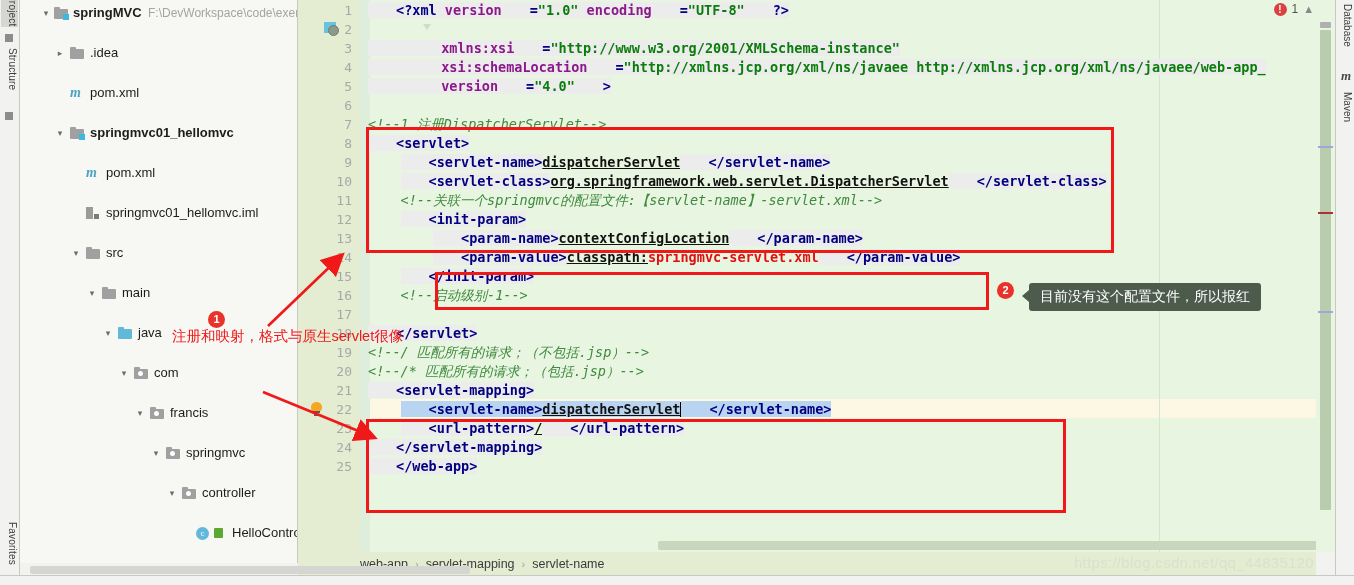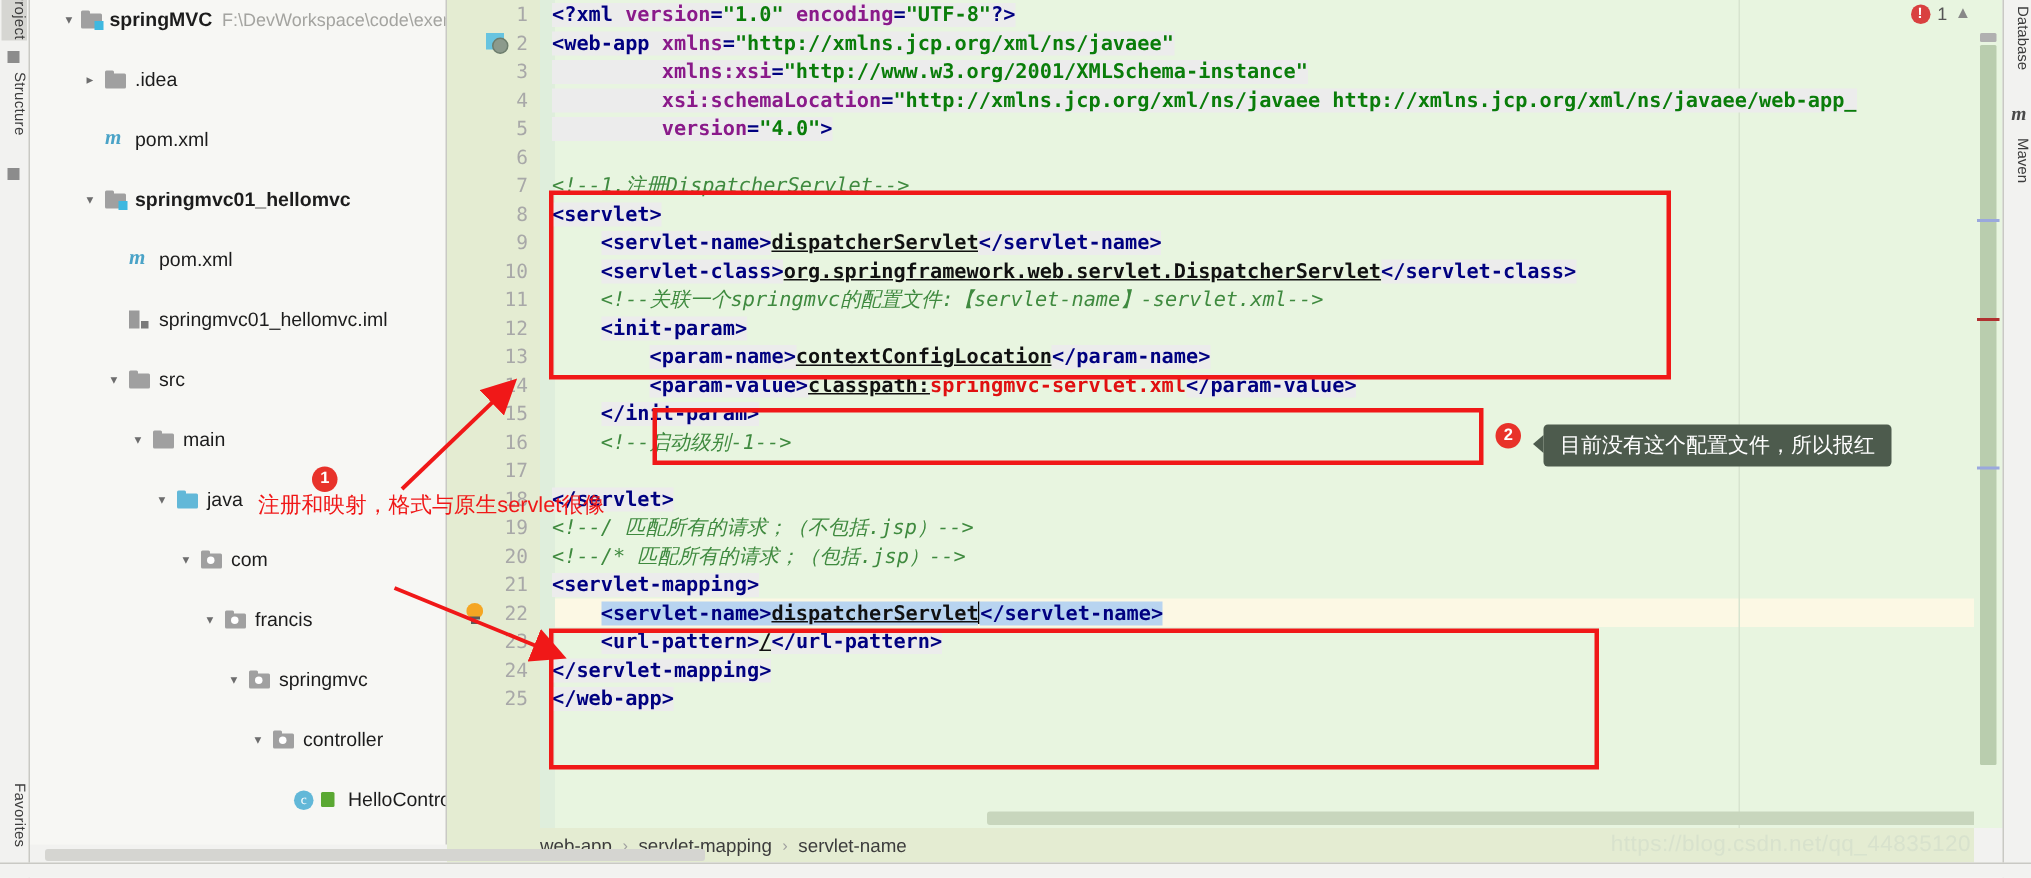--- a/index.html
+++ b/index.html
@@ -39,21 +39,21 @@
   .lock-ic{display:block;position:relative;top:5px;width:9px;height:10px;background:#5aa832;border-radius:1px;}
 
   
   .editor{position:absolute;left:298px;top:0;width:1018px;height:552px;background:#e8f5e0;overflow:hidden;}
   .gutter{position:absolute;left:0;top:0;width:62px;height:552px;background:#e4ecd2;}
   .foldcol{position:absolute;left:62px;top:0;width:10px;height:552px;background:#dfeedc;}
   .lnum{position:absolute;right:8px;width:40px;text-align:right;font-family:"DejaVu Sans Mono",monospace;font-size:13px;color:#a8a8a8;height:19px;line-height:19px;}
   .code{position:absolute;left:70px;top:0;width:948px;height:552px;}
   .cl{position:absolute;left:0;height:19px;line-height:19px;font-family:"DejaVu Sans Mono",monospace;font-size:13.5px;white-space:pre;}
   .hl{background:#ececec;}
-  .tag{color:#000080;font-weight:bold;}
+  .tag{color:#000080;font-weight:bold;padding-left:28px;}
   .txtv{color:#111;font-weight:bold;text-decoration:underline;}
   .cmt{color:#3f8a3f;font-style:italic;}
   .attr{color:#8a1a8a;font-weight:bold;}
   .str{color:#0a7d0a;font-weight:bold;}
   .errstr{color:#e01010;font-weight:bold;}
   .sel2{background:#b8d4f0;}
   .curline{position:absolute;left:0;top:399px;width:1018px;height:19px;background:#fcf8e4;}
   .caret{display:inline-block;width:1px;height:15px;background:#000;vertical-align:-3px;}
   .marginline{position:absolute;left:791px;top:0;width:1px;height:552px;background:#d7e4cf;}
 
@@ -344,21 +344,20 @@
       <span class="fold" style="top:457px">
           <span class="mk"></span>
         </span>
     </div>
 
     <div class="code">
       <div class="marginline"></div>
 
       <div class="cl" style="top:1px"><span class="hl"><span class="tag">&lt;?xml</span> <span class="attr">version</span><span class="tag">=</span><span class="str">"1.0"</span> <span class="attr">encoding</span><span class="tag">=</span><span class="str">"UTF-8"</span><span class="tag">?&gt;</span></span></div>
 
-      <div class="cl" style="top:20px"><span class="hl"><span class="tag">&lt;web-app</span> <span class="attr">xmlns</span><span class="tag">=</span><span class="str">"http://xmlns.jcp.org/xml/ns/javaee"</span></span></div>
 
       <div class="cl" style="top:39px"><span class="hl">         <span class="attr">xmlns:xsi</span><span class="tag">=</span><span class="str">"http://www.w3.org/2001/XMLSchema-instance"</span></span></div>
 
       <div class="cl" style="top:58px"><span class="hl">         <span class="attr">xsi:schemaLocation</span><span class="tag">=</span><span class="str">"http://xmlns.jcp.org/xml/ns/javaee http://xmlns.jcp.org/xml/ns/javaee/web-app_</span></span></div>
 
       <div class="cl" style="top:77px"><span class="hl">         <span class="attr">version</span><span class="tag">=</span><span class="str">"4.0"</span><span class="tag">&gt;</span></span></div>
 
       <div class="cl" style="top:96px"></div>
 
       <div class="cl" style="top:115px"><span class="cmt">&lt;!--1.注册DispatcherServlet--&gt;</span></div>

